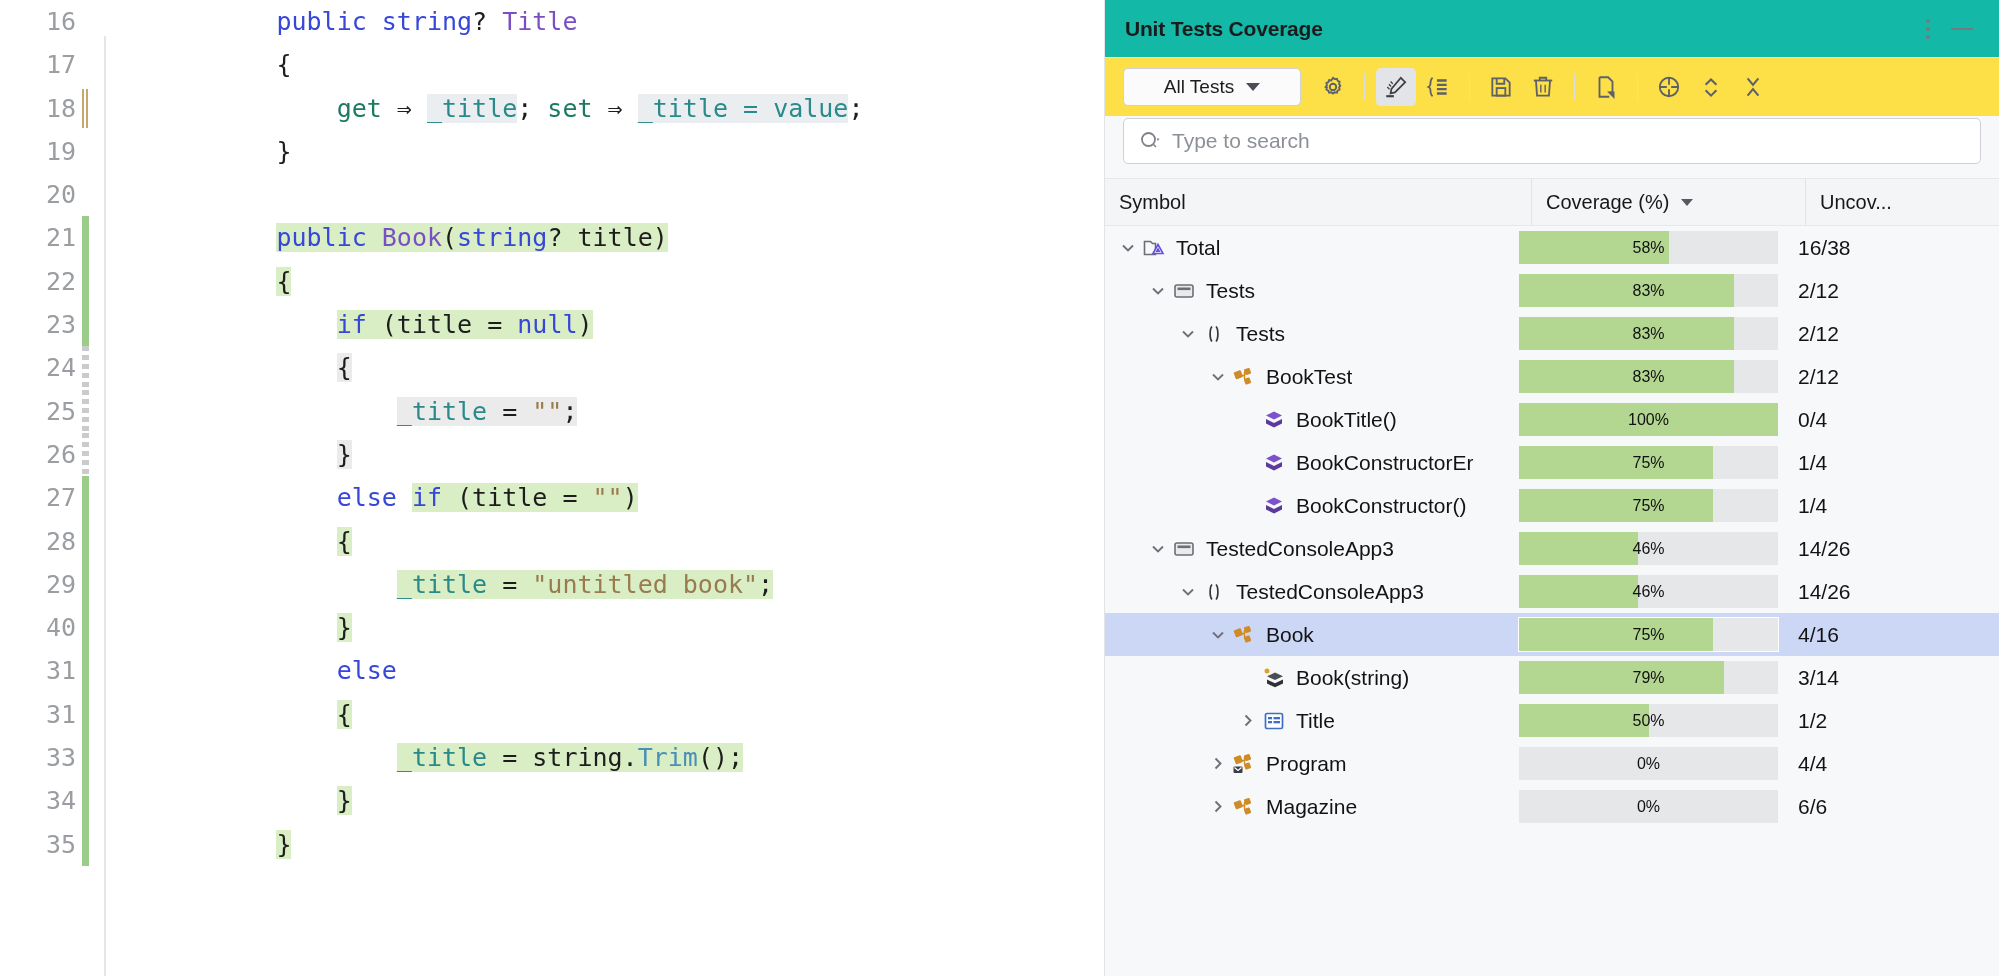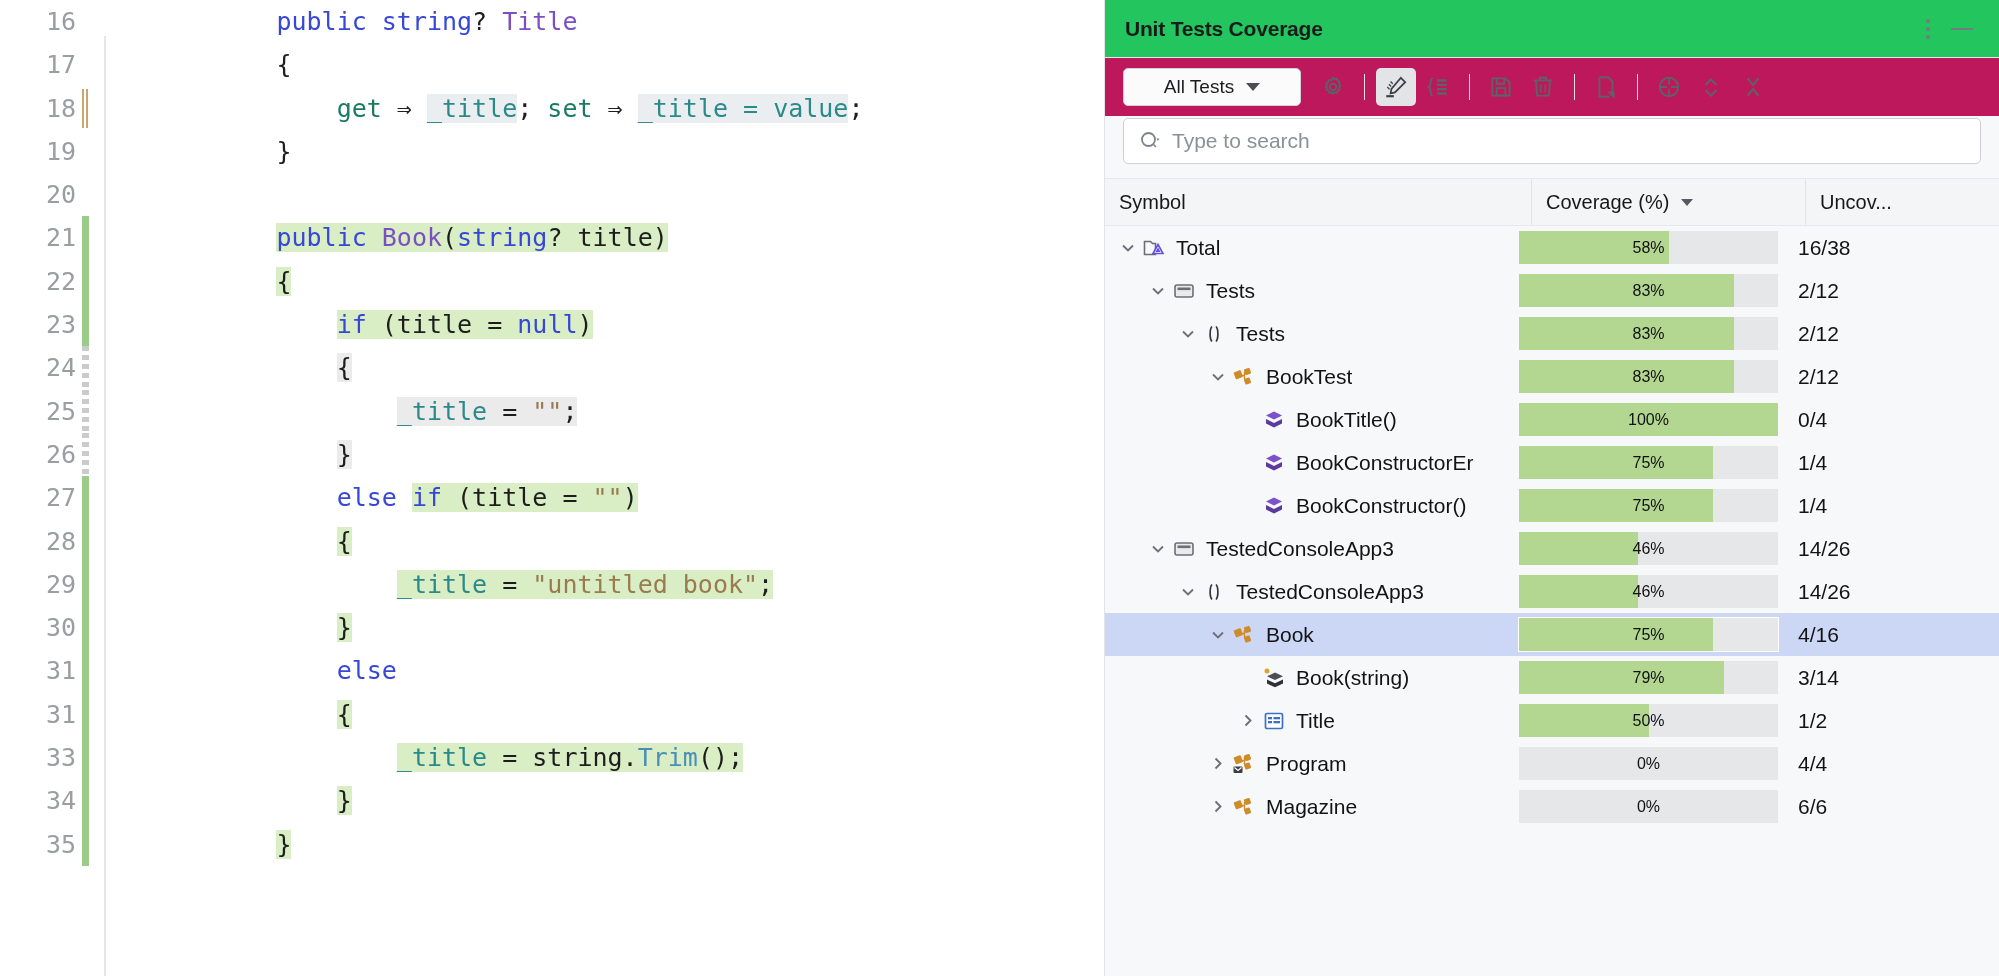--- a/index.html
+++ b/index.html
@@ -101,21 +101,21 @@
     border-left: 1px solid #e3e4e8;
     display: flex;
     flex-direction: column;
     position: relative;
   }
   .panel-header {
     height: 57px;
     display: flex; align-items: center;
     padding: 0 20px 0 20px;
     border-bottom: 1px solid #e7e8ec;
-    background: #22c55e;
+    background: #14b8a6;
   }
   .panel-title {
     font-size: 21px;
     font-weight: bold;
     color: #1b1b1d;
     letter-spacing: -0.2px;
   }
   .panel-header-spacer { flex: 1 1 auto; }
   .hdr-btn {
     width: 34px; height: 34px;
@@ -125,21 +125,21 @@
   }
   .kebab { display:flex; flex-direction:column; gap:4px; align-items:center; }
   .kebab i { width:4px;height:4px;border-radius:50%;background:#76797f;display:block; }
   .minus { width:22px;height:2px;background:#76797f;display:block; }
 
   .toolbar {
     height: 58px;
     display: flex; align-items: center;
     padding: 0 18px;
     gap: 2px;
-    background: #be185d;
+    background: #fde047;
   }
   .filter-btn {
     height: 36px;
     min-width: 148px;
     border: 1px solid #cfd1d6;
     border-radius: 5px;
     background: #fbfbfc;
     display: flex; align-items: center; justify-content: center;
     gap: 12px;
     padding: 0 14px;
@@ -294,21 +294,21 @@
         <div class="line"><div class="lnum">20</div><div class="cov-gutter "></div><div class="sep"></div><div class="code-txt"><span class="plain"></span></div></div>
         <div class="line"><div class="lnum">21</div><div class="cov-gutter full"></div><div class="sep"></div><div class="code-txt"><span class="plain">        </span><span class="kw hl-green">public </span><span class="type hl-green">Book</span><span class="plain hl-green">(</span><span class="kw hl-green">string</span><span class="plain hl-green">? title)</span></div></div>
         <div class="line"><div class="lnum">22</div><div class="cov-gutter full"></div><div class="sep"></div><div class="code-txt"><span class="plain">        </span><span class="plain hl-green">{</span></div></div>
         <div class="line"><div class="lnum">23</div><div class="cov-gutter full"></div><div class="sep"></div><div class="code-txt"><span class="plain">            </span><span class="kw hl-green">if</span><span class="plain hl-green"> (title </span><span class="plain hl-green">=</span><span class="plain hl-green"> </span><span class="kw hl-green">null</span><span class="plain hl-green">)</span></div></div>
         <div class="line"><div class="lnum">24</div><div class="cov-gutter partial"></div><div class="sep"></div><div class="code-txt"><span class="plain">            </span><span class="plain hl-gray">{</span></div></div>
         <div class="line"><div class="lnum">25</div><div class="cov-gutter partial"></div><div class="sep"></div><div class="code-txt"><span class="plain">                </span><span class="fld hl-gray">_title</span><span class="plain hl-gray"> = </span><span class="str hl-gray">""</span><span class="plain hl-gray">;</span></div></div>
         <div class="line"><div class="lnum">26</div><div class="cov-gutter partial"></div><div class="sep"></div><div class="code-txt"><span class="plain">            </span><span class="plain hl-gray">}</span></div></div>
         <div class="line"><div class="lnum">27</div><div class="cov-gutter full"></div><div class="sep"></div><div class="code-txt"><span class="plain">            </span><span class="kw">else</span><span class="plain"> </span><span class="kw hl-green">if</span><span class="plain hl-green"> (title </span><span class="plain hl-green">=</span><span class="plain hl-green"> </span><span class="str hl-green">""</span><span class="plain hl-green">)</span></div></div>
         <div class="line"><div class="lnum">28</div><div class="cov-gutter full"></div><div class="sep"></div><div class="code-txt"><span class="plain">            </span><span class="plain hl-green">{</span></div></div>
         <div class="line"><div class="lnum">29</div><div class="cov-gutter full"></div><div class="sep"></div><div class="code-txt"><span class="plain">                </span><span class="fld hl-green">_title</span><span class="plain hl-green"> = </span><span class="str hl-green">"untitled book"</span><span class="plain hl-green">;</span></div></div>
-        <div class="line"><div class="lnum">30</div><div class="cov-gutter full"></div><div class="sep"></div><div class="code-txt"><span class="plain">            </span><span class="plain hl-green">}</span></div></div>
+        <div class="line"><div class="lnum">40</div><div class="cov-gutter full"></div><div class="sep"></div><div class="code-txt"><span class="plain">            </span><span class="plain hl-green">}</span></div></div>
         <div class="line"><div class="lnum">31</div><div class="cov-gutter full"></div><div class="sep"></div><div class="code-txt"><span class="plain">            </span><span class="kw">else</span></div></div>
         <div class="line"><div class="lnum">31</div><div class="cov-gutter full"></div><div class="sep"></div><div class="code-txt"><span class="plain">            </span><span class="plain hl-green">{</span></div></div>
         <div class="line"><div class="lnum">33</div><div class="cov-gutter full"></div><div class="sep"></div><div class="code-txt"><span class="plain">                </span><span class="fld hl-green">_title</span><span class="plain hl-green"> = string.</span><span class="mth hl-green">Trim</span><span class="plain hl-green">();</span></div></div>
         <div class="line"><div class="lnum">34</div><div class="cov-gutter full"></div><div class="sep"></div><div class="code-txt"><span class="plain">            </span><span class="plain hl-green">}</span></div></div>
         <div class="line"><div class="lnum">35</div><div class="cov-gutter full"></div><div class="sep"></div><div class="code-txt"><span class="plain">        </span><span class="plain hl-green">}</span></div></div>
       </div>
   </div>
 
   <div class="panel">
 

